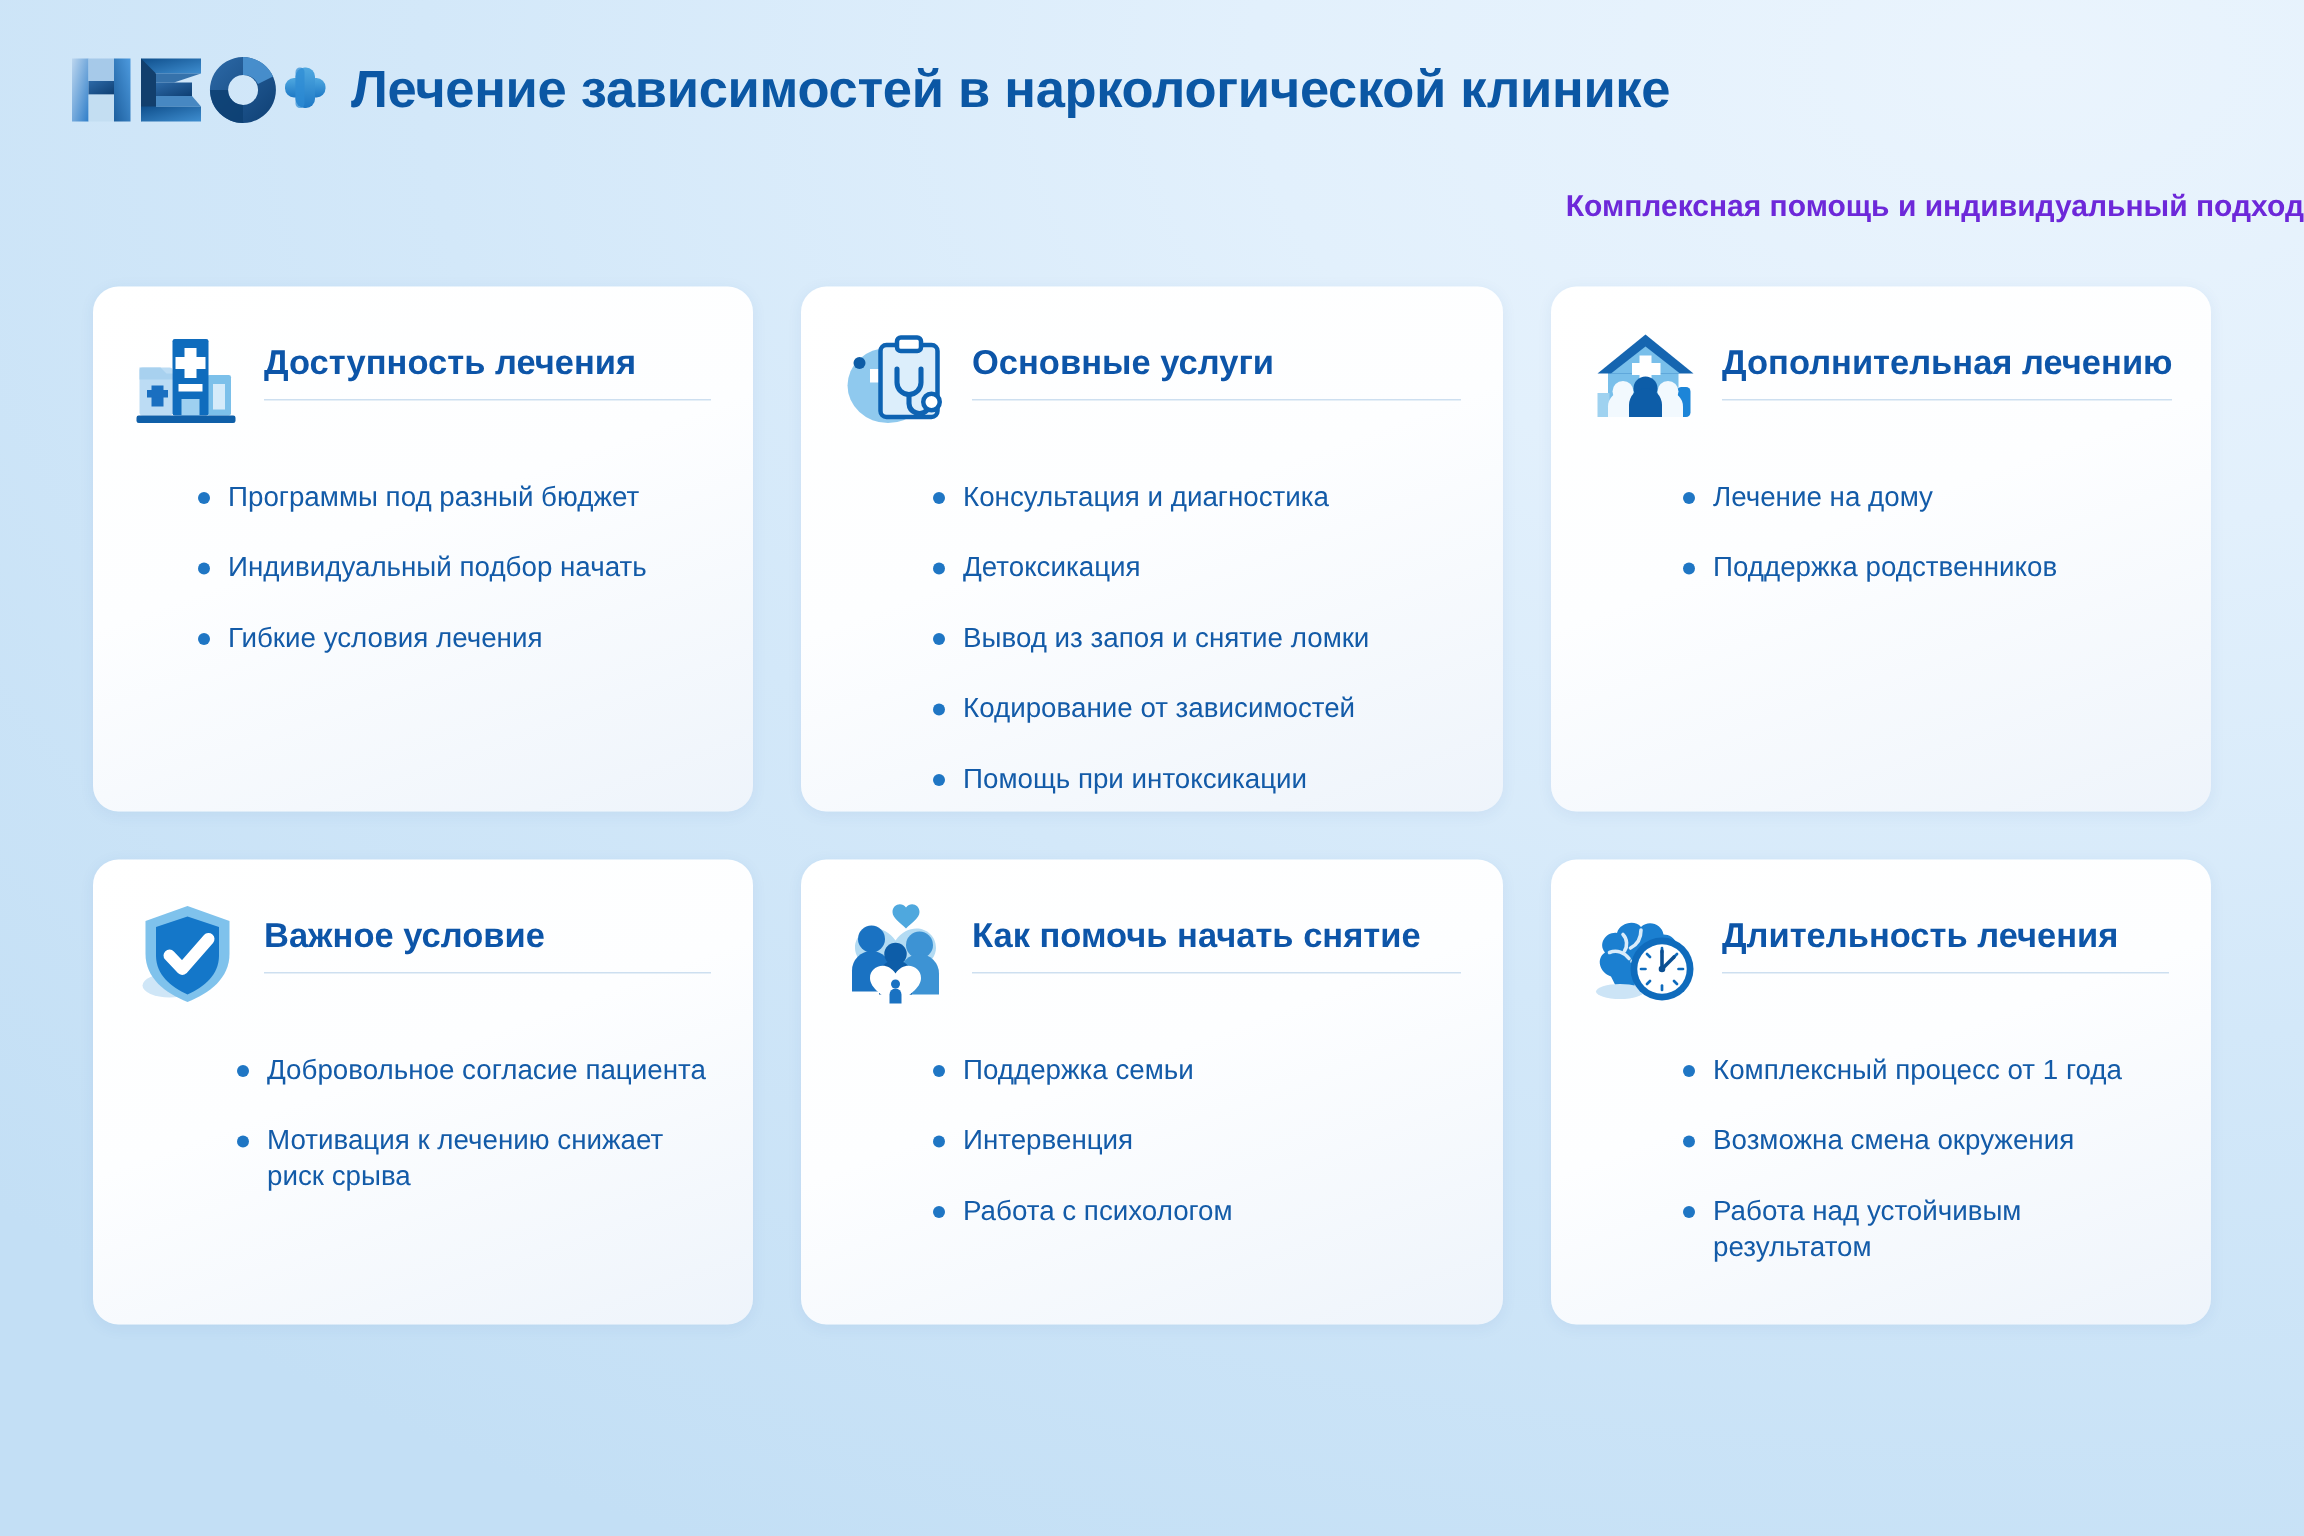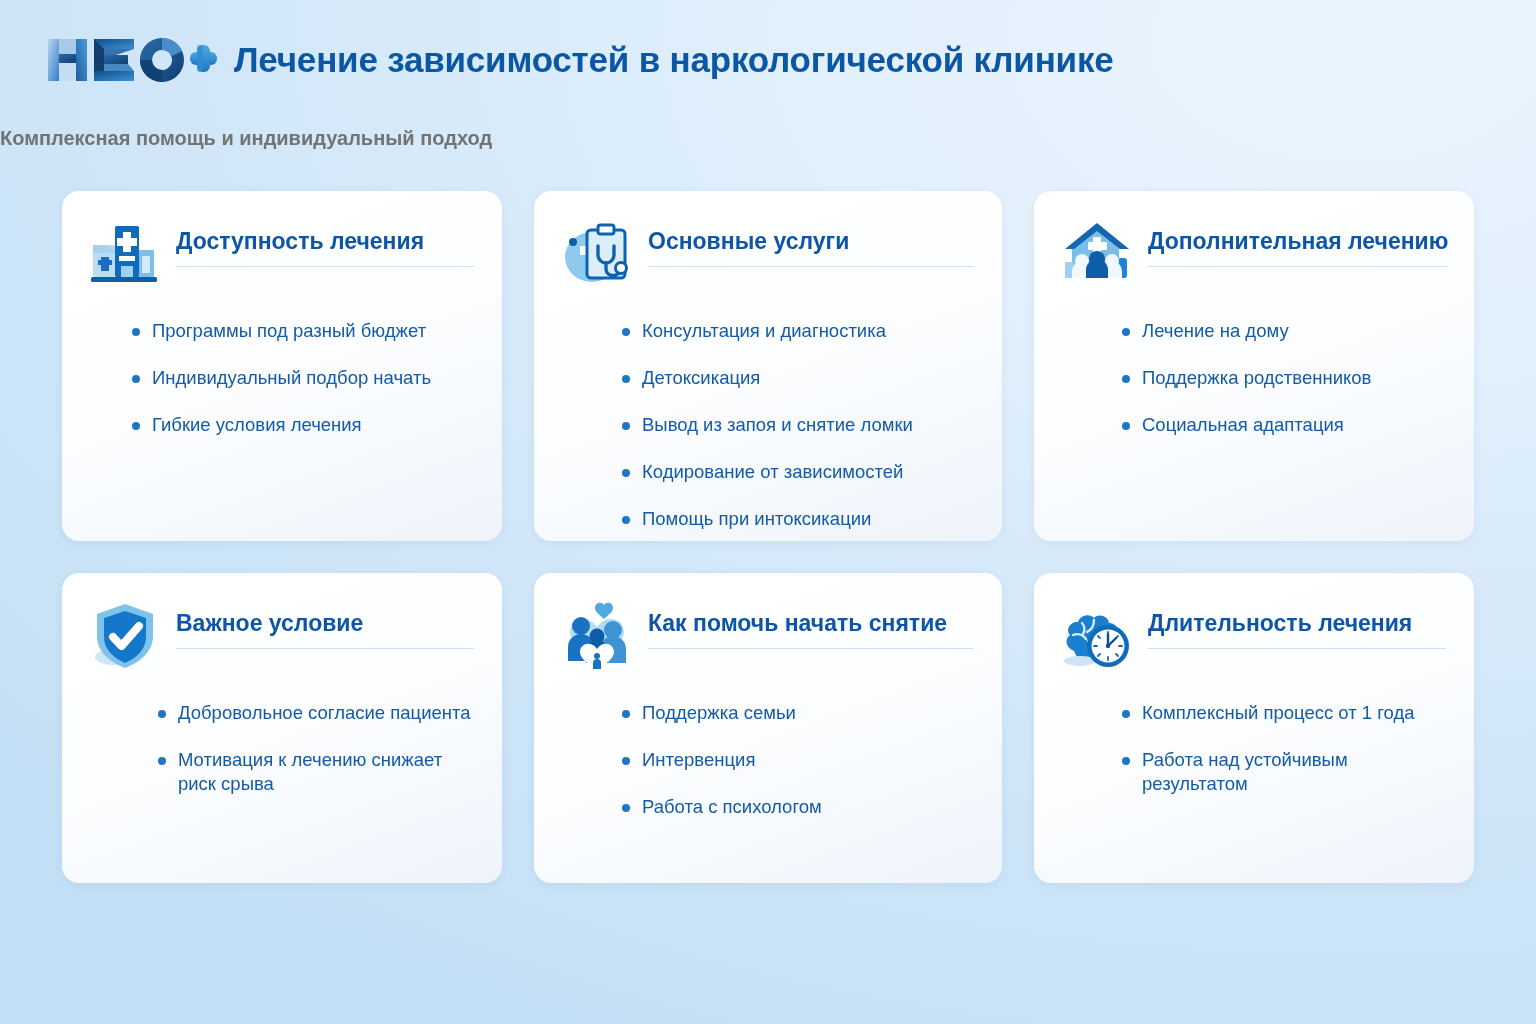--- a/index.html
+++ b/index.html
@@ -54,24 +54,24 @@
     letter-spacing: -0.2px;
     white-space: nowrap;
     line-height: 56px;
   }
 
   .subtitle {
     position: absolute;
     top: 127px;
     left: 0;
     width: 1536px;
-    text-align: left;
+    text-align: right;
     font-size: 20px;
     font-weight: bold;
-    color: #737373;
+    color: #6d28d9;
   }
 
   
   .grid {
     position: absolute;
     top: 191px;
     left: 62px;
     width: 1412px;
     display: grid;
     grid-template-columns: 440px 1fr 440px;
@@ -289,21 +289,20 @@
           <path d="M26 61 v-8 a11 11 0 0 1 22 0 v8 z" fill="#0d5da8"></path>
         </svg>
         <div class="card-title-wrap">
           <div class="card-title">Дополнительная лечению</div>
           <div class="title-rule"></div>
         </div>
       </div>
       <ul class="bullets">
         <li>Лечение на дому</li>
         <li>Поддержка родственников</li>
-        <li>Социальная адаптация</li>
       </ul>
     </div>
 
     <div class="card card-narrow-pad">
       <div class="card-head">
         <svg class="card-icon" viewBox="0 0 74 74">
           <ellipse cx="25" cy="58" rx="18" ry="8" fill="#cfe6f7"></ellipse>
           <path d="M37 5 L65 15 v22 c0 16 -13 26 -28 32 C22 63 9 53 9 37 V15 z" fill="#7fc2ec"></path>
           <path d="M37 12 L58 19 v19 c0 13 -10 21 -21 26 C26 59 16 51 16 38 V19 z" fill="#1477c9"></path>
           <path d="M25 38 l8.5 9 L51 27" fill="none" stroke="#ffffff" stroke-width="8" stroke-linecap="round" stroke-linejoin="round"></path>
@@ -368,18 +367,19 @@
           <line x1="48" y1="47" x2="56" y2="39" stroke="#0b4f92" stroke-width="2.4" stroke-linecap="round"></line>
           <circle cx="48" cy="47" r="2.2" fill="#0b4f92"></circle>
         </svg>
         <div class="card-title-wrap">
           <div class="card-title">Длительность лечения</div>
           <div class="title-rule"></div>
         </div>
       </div>
       <ul class="bullets">
         <li>Комплексный процесс от 1 года</li>
+        <li>Возможна смена окружения</li>
         <li>Работа над устойчивым результатом</li>
       </ul>
     </div>
 
   </div>
 </div>
 
 </body></html>

